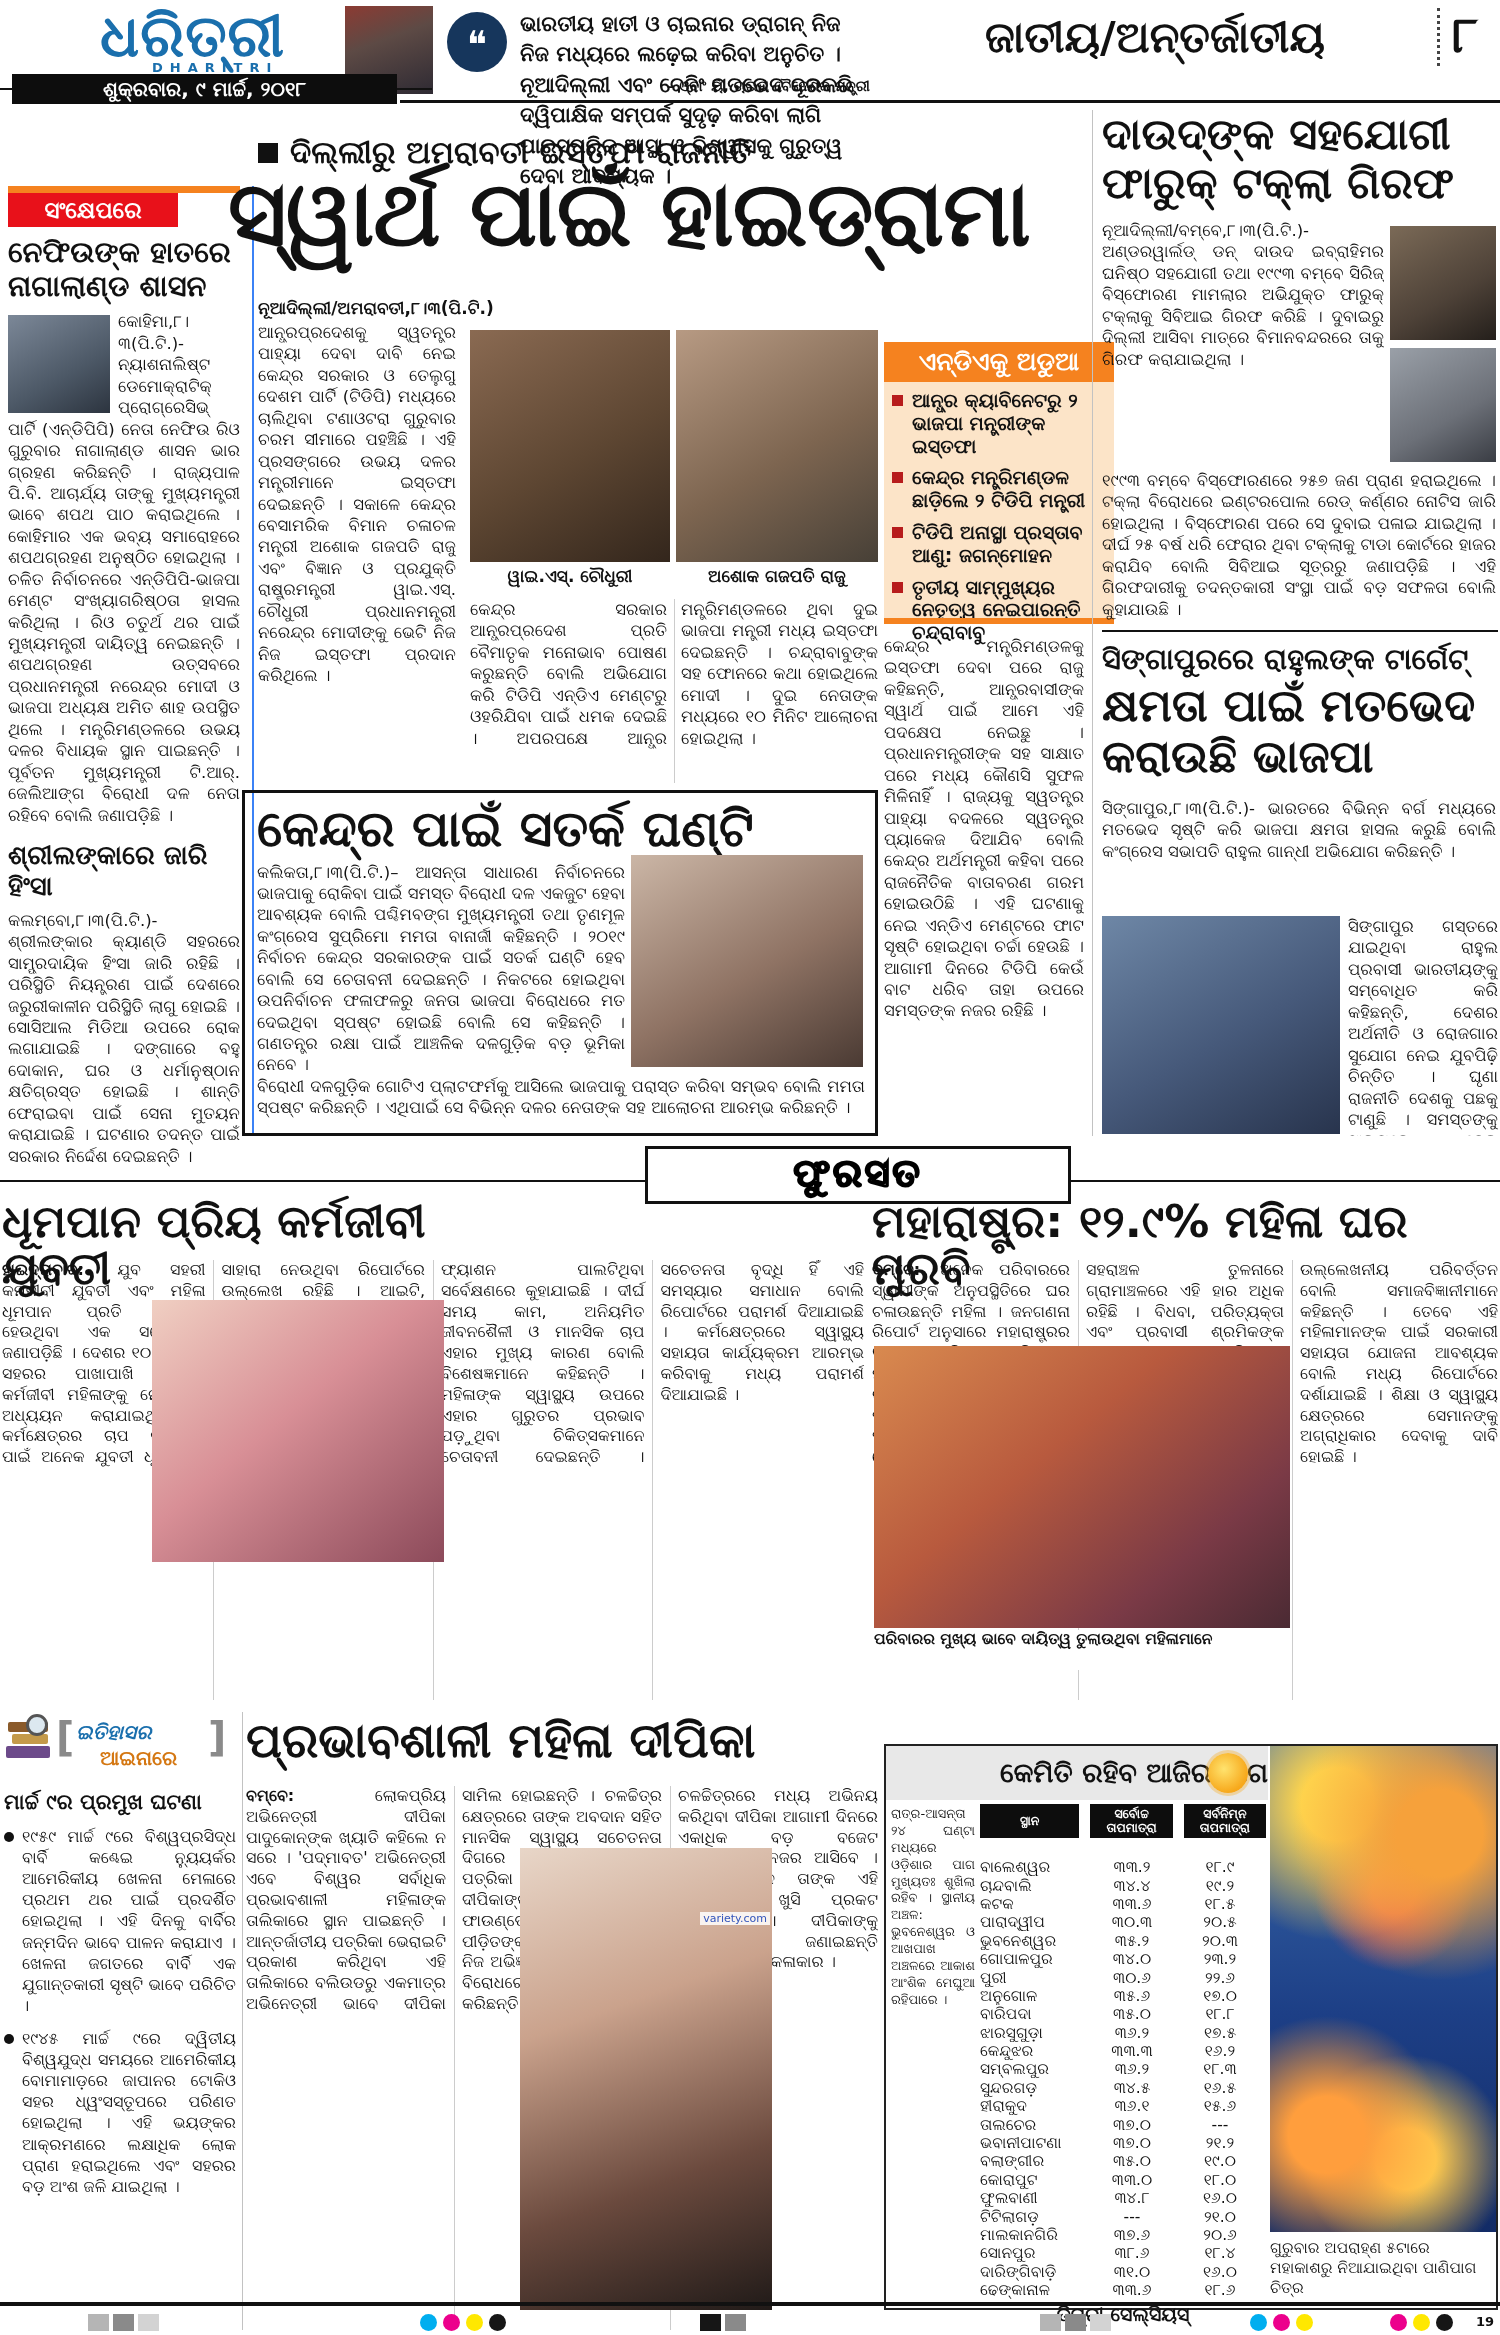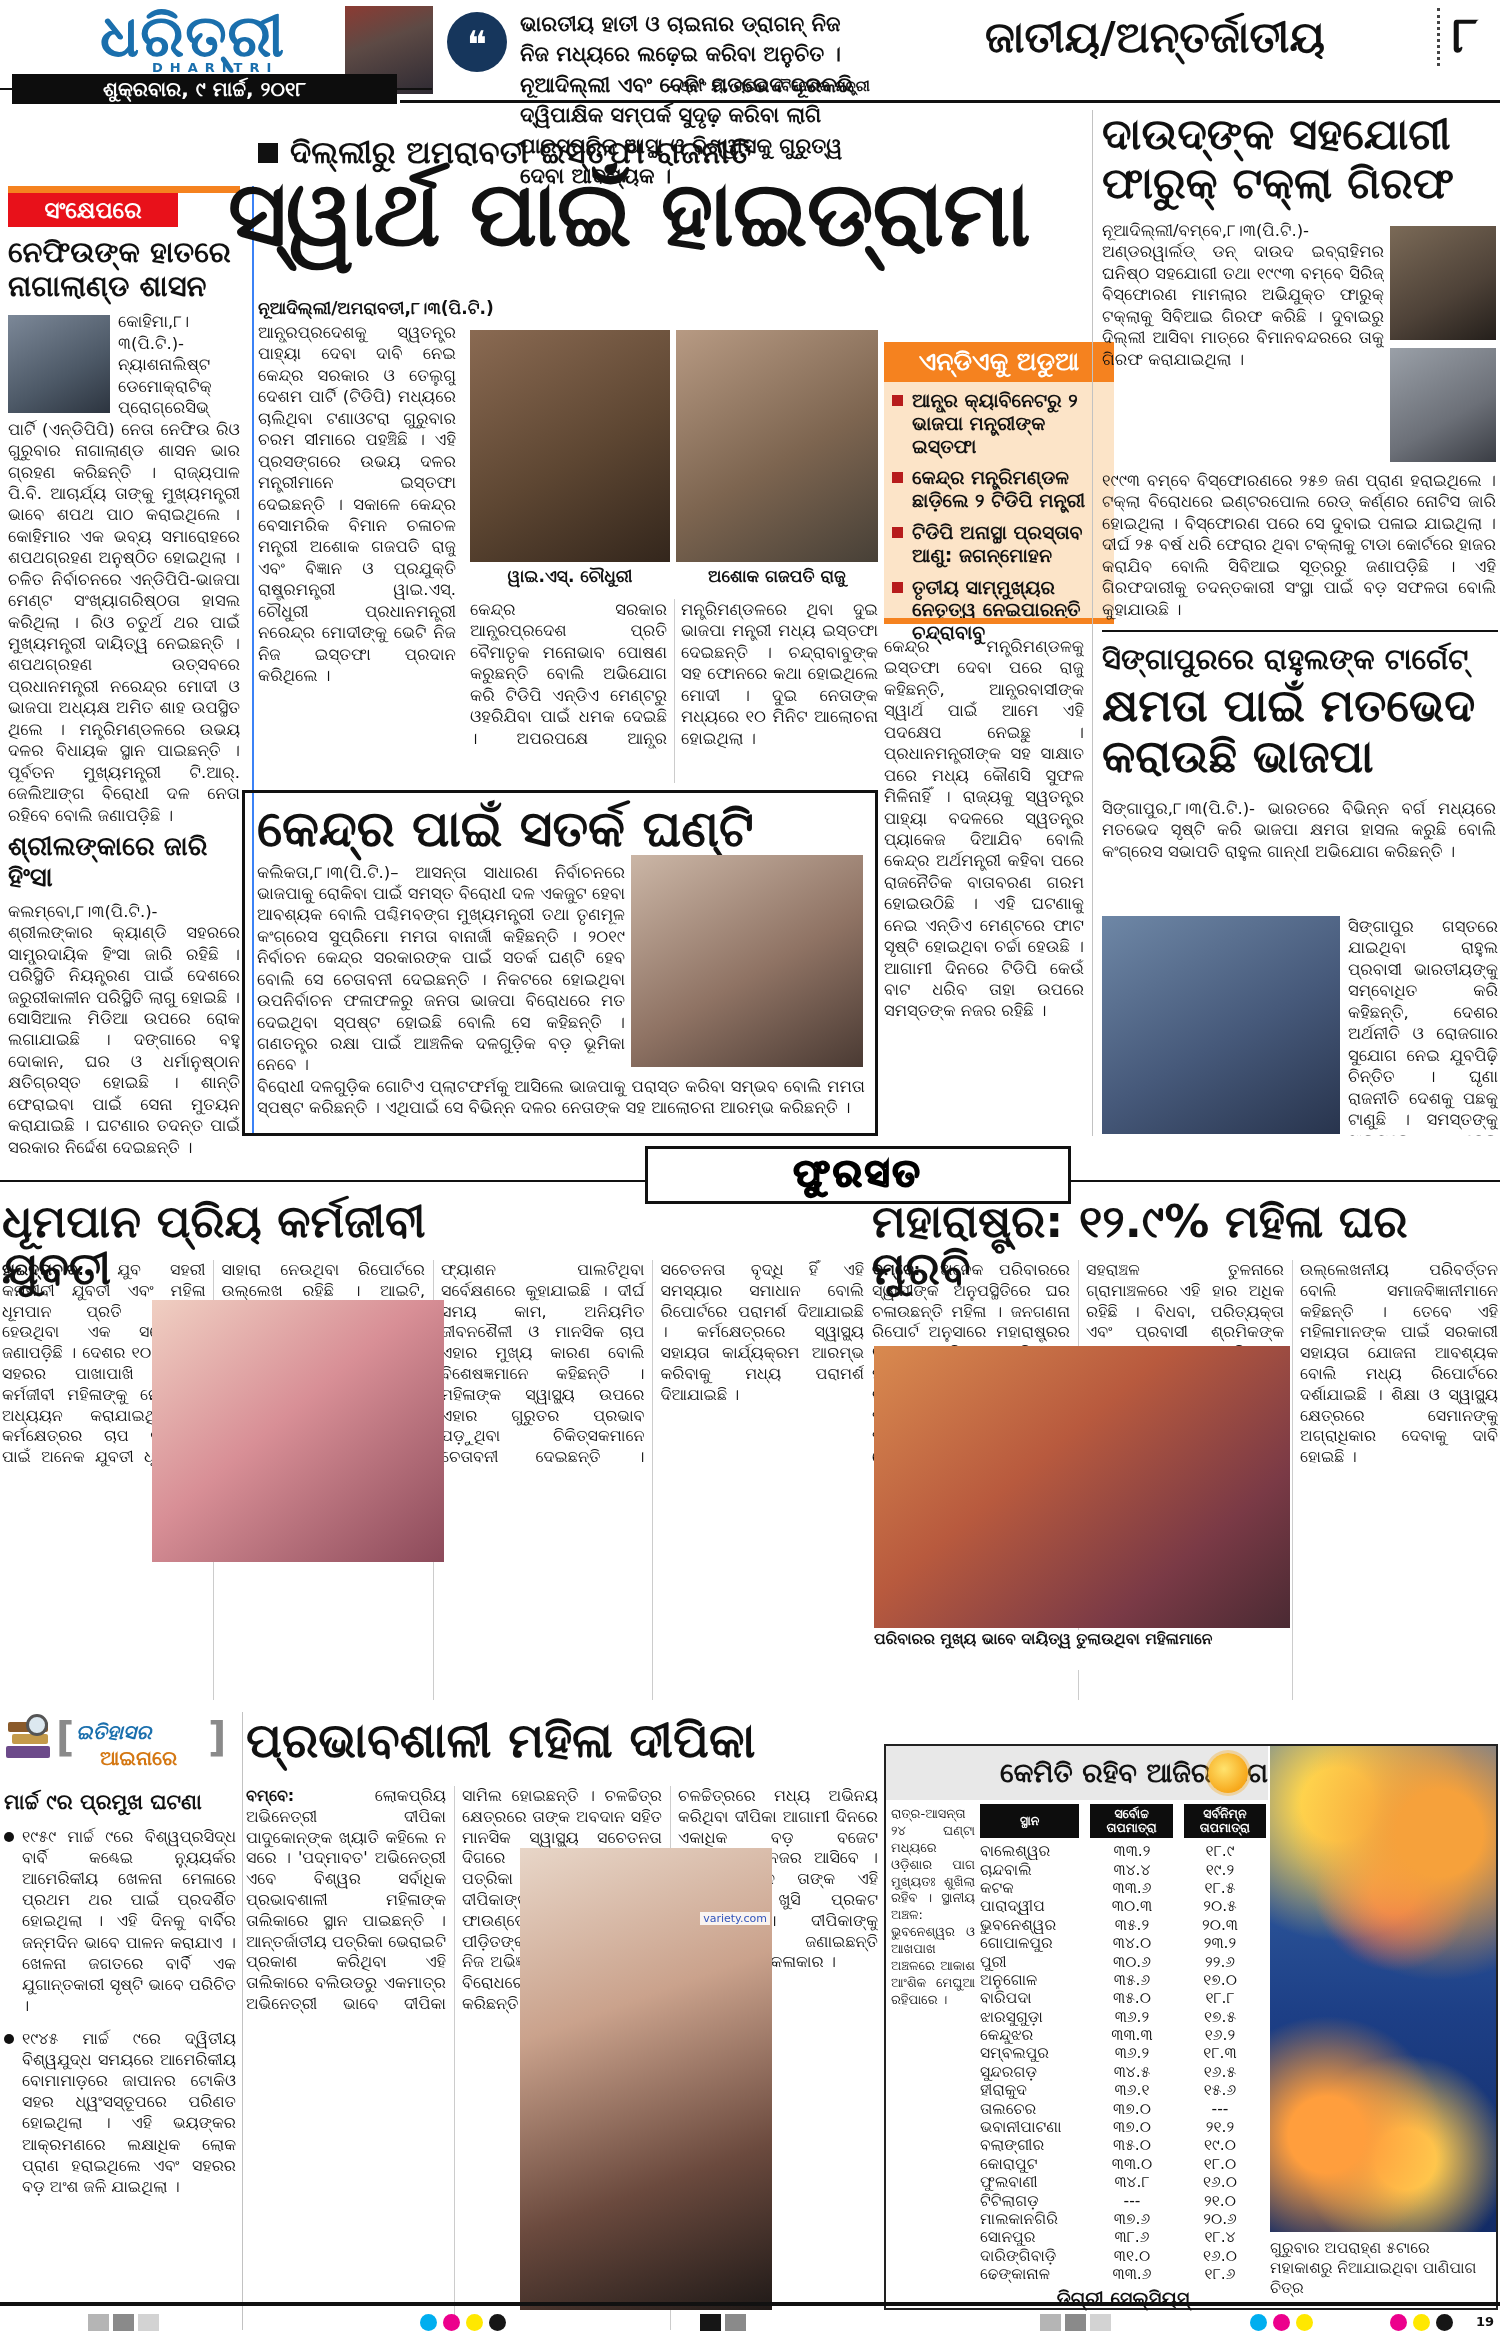--- a/index.html
+++ b/index.html
@@ -56,21 +56,21 @@
   .book{position:absolute;border-radius:2px;}
   
   .h-deepika{font-size:48px;font-weight:bold;}
   .wm{font-size:11px;color:#3355bb;background:rgba(255,255,255,.85);padding:0 3px;}
   
   .wbox{border:2px solid #222;}
   .whead{background:#e8e8e8;font-size:27px;font-weight:bold;line-height:54px;padding-left:10px;white-space:nowrap;text-align:right;}
   .sun{width:40px;height:40px;border-radius:50%;background:radial-gradient(circle at 40% 40%,#ffe36e,#f7a81b 70%);box-shadow:0 0 0 3px rgba(247,168,27,.35);}
   .wnote{font-size:13px;line-height:1.3;text-align:justify;}
   .wtable{font-size:15.5px;}
-  .whrow{display:flex;gap:11px;margin-bottom:4px;}
+  .whrow{display:flex;gap:11px;margin-bottom:20px;}
   .whcell{background:#0d0d0d;color:#fff;font-size:12.5px;font-weight:bold;text-align:center;line-height:1.15;display:flex;align-items:center;justify-content:center;}
   .wrow{display:flex;height:18.4px;align-items:center;}
   .wplace{flex:0 0 108px;overflow:hidden;white-space:nowrap;}
   .wnum{flex:0 0 88px;text-align:center;}
   .wunit{font-size:19px;font-weight:bold;text-align:center;}
   .map{background:radial-gradient(circle at 75% 18%,#f6a13b 0 10%,transparent 34%),radial-gradient(circle at 30% 12%,#ffd54d 0 8%,transparent 30%),radial-gradient(circle at 55% 30%,#e8645a 0 6%,transparent 22%),radial-gradient(circle at 25% 80%,#ff9e3d 0 9%,transparent 28%),radial-gradient(circle at 60% 85%,#ffc94d 0 7%,transparent 24%),linear-gradient(180deg,#3d6fb0 0%,#1d3f86 55%,#122b66 100%);}
   .mapcap{font-size:15.5px;line-height:1.3;}
   
   .dot{width:17px;height:17px;border-radius:50%;display:inline-block;margin-right:6px;}
   .sq{width:21px;height:17px;display:inline-block;margin-right:4px;}
@@ -98,21 +98,21 @@
   <div class="abs rule" style="left:400px;top:100px;width:1100px;height:3px;"></div>
 
   <div class="abs" style="left:8px;top:186px;width:232px;height:950px;border-right:2px solid #3b82f6;padding-right:12px;">
     <div style="width:232px;height:7px;background:#f5821f;"></div>
     <div class="tag" style="width:170px;height:34px;">ସଂକ୍ଷେପରେ</div>
     <div class="h-brief" style="margin-top:8px;">ନେଫିଉଙ୍କ ହାତରେ ନାଗାଲାଣ୍ଡ ଶାସନ</div>
     <div class="bd" style="margin-top:8px;height:520px;">
       <span class="ph" style="float:left;width:102px;height:98px;margin:4px 8px 4px 0;background:linear-gradient(150deg,#7c8898 0%,#4c5866 60%,#2c343f 100%);"></span>
       <span>କୋହିମା,୮।୩(ପି.ଟି.)-ନ୍ୟାଶନାଲିଷ୍ଟ ଡେମୋକ୍ରାଟିକ୍ ପ୍ରୋଗ୍ରେସିଭ୍ ପାର୍ଟି (ଏନ୍‌ଡିପିପି) ନେତା ନେଫିଉ ରିଓ ଗୁରୁବାର ନାଗାଲାଣ୍ଡ ଶାସନ ଭାର ଗ୍ରହଣ କରିଛନ୍ତି । ରାଜ୍ୟପାଳ ପି.ବି. ଆଚାର୍ଯ୍ୟ ତାଙ୍କୁ ମୁଖ୍ୟମନ୍ତ୍ରୀ ଭାବେ ଶପଥ ପାଠ କରାଇଥିଲେ । କୋହିମାର ଏକ ଭବ୍ୟ ସମାରୋହରେ ଶପଥଗ୍ରହଣ ଅନୁଷ୍ଠିତ ହୋଇଥିଲା । ଚଳିତ ନିର୍ବାଚନରେ ଏନ୍‌ଡିପିପି-ଭାଜପା ମେଣ୍ଟ ସଂଖ୍ୟାଗରିଷ୍ଠତା ହାସଲ କରିଥିଲା । ରିଓ ଚତୁର୍ଥ ଥର ପାଇଁ ମୁଖ୍ୟମନ୍ତ୍ରୀ ଦାୟିତ୍ୱ ନେଇଛନ୍ତି । ଶପଥଗ୍ରହଣ ଉତ୍ସବରେ ପ୍ରଧାନମନ୍ତ୍ରୀ ନରେନ୍ଦ୍ର ମୋଦୀ ଓ ଭାଜପା ଅଧ୍ୟକ୍ଷ ଅମିତ ଶାହ ଉପସ୍ଥିତ ଥିଲେ । ମନ୍ତ୍ରିମଣ୍ଡଳରେ ଉଭୟ ଦଳର ବିଧାୟକ ସ୍ଥାନ ପାଇଛନ୍ତି । ପୂର୍ବତନ ମୁଖ୍ୟମନ୍ତ୍ରୀ ଟି.ଆର୍. ଜେଲିଆଙ୍ଗ ବିରୋଧୀ ଦଳ ନେତା ରହିବେ ବୋଲି ଜଣାପଡ଼ିଛି ।</span>
     </div>
-    <div class="h-brief2" style="margin-top:0;">ଶ୍ରୀଲଙ୍କାରେ ଜାରି ହିଂସା</div>
+    <div class="h-brief2" style="margin-top:9px;">ଶ୍ରୀଲଙ୍କାରେ ଜାରି ହିଂସା</div>
     <div class="bd" style="margin-top:8px;height:300px;">କଲମ୍ବୋ,୮।୩(ପି.ଟି.)-ଶ୍ରୀଲଙ୍କାର କ୍ୟାଣ୍ଡି ସହରରେ ସାମ୍ପ୍ରଦାୟିକ ହିଂସା ଜାରି ରହିଛି । ପରିସ୍ଥିତି ନିୟନ୍ତ୍ରଣ ପାଇଁ ଦେଶରେ ଜରୁରୀକାଳୀନ ପରିସ୍ଥିତି ଲାଗୁ ହୋଇଛି । ସୋସିଆଲ ମିଡିଆ ଉପରେ ରୋକ ଲଗାଯାଇଛି । ଦଙ୍ଗାରେ ବହୁ ଦୋକାନ, ଘର ଓ ଧର୍ମାନୁଷ୍ଠାନ କ୍ଷତିଗ୍ରସ୍ତ ହୋଇଛି । ଶାନ୍ତି ଫେରାଇବା ପାଇଁ ସେନା ମୁତୟନ କରାଯାଇଛି । ଘଟଣାର ତଦନ୍ତ ପାଇଁ ସରକାର ନିର୍ଦ୍ଦେଶ ଦେଇଛନ୍ତି ।</div>
   </div>
 
   <div class="abs kicker" style="left:258px;top:134px;">
     <span class="ksq"></span><span>ଦିଲ୍ଲୀରୁ ଅମରାବତୀ ଇସ୍ତଫା ରାଜନୀତି</span>
   </div>
   <div class="abs h-lead" style="left:228px;top:168px;width:870px;">ସ୍ୱାର୍ଥ ପାଇଁ ହାଇଡ୍ରାମା</div>
   <div class="abs dl" style="left:258px;top:298px;">ନୂଆଦିଲ୍ଲୀ/ଅମରାବତୀ,୮।୩(ପି.ଟି.)</div>
   <div class="abs bd" style="left:258px;top:322px;width:198px;height:458px;">ଆନ୍ଧ୍ରପ୍ରଦେଶକୁ ସ୍ୱତନ୍ତ୍ର ପାହ୍ୟା ଦେବା ଦାବି ନେଇ କେନ୍ଦ୍ର ସରକାର ଓ ତେଲୁଗୁ ଦେଶମ ପାର୍ଟି (ଟିଡିପି) ମଧ୍ୟରେ ଚାଲିଥିବା ଟଣାଓଟରା ଗୁରୁବାର ଚରମ ସୀମାରେ ପହଞ୍ଚିଛି । ଏହି ପ୍ରସଙ୍ଗରେ ଉଭୟ ଦଳର ମନ୍ତ୍ରୀମାନେ ଇସ୍ତଫା ଦେଇଛନ୍ତି । ସକାଳେ କେନ୍ଦ୍ର ବେସାମରିକ ବିମାନ ଚଳାଚଳ ମନ୍ତ୍ରୀ ଅଶୋକ ଗଜପତି ରାଜୁ ଏବଂ ବିଜ୍ଞାନ ଓ ପ୍ରଯୁକ୍ତି ରାଷ୍ଟ୍ରମନ୍ତ୍ରୀ ୱାଇ.ଏସ୍. ଚୌଧୁରୀ ପ୍ରଧାନମନ୍ତ୍ରୀ ନରେନ୍ଦ୍ର ମୋଦୀଙ୍କୁ ଭେଟି ନିଜ ନିଜ ଇସ୍ତଫା ପ୍ରଦାନ କରିଥିଲେ ।</div>
   <div class="abs ph" style="left:470px;top:330px;width:200px;height:232px;background:linear-gradient(150deg,#8a6a52 0%,#5d4632 55%,#33261c 100%);"></div>

